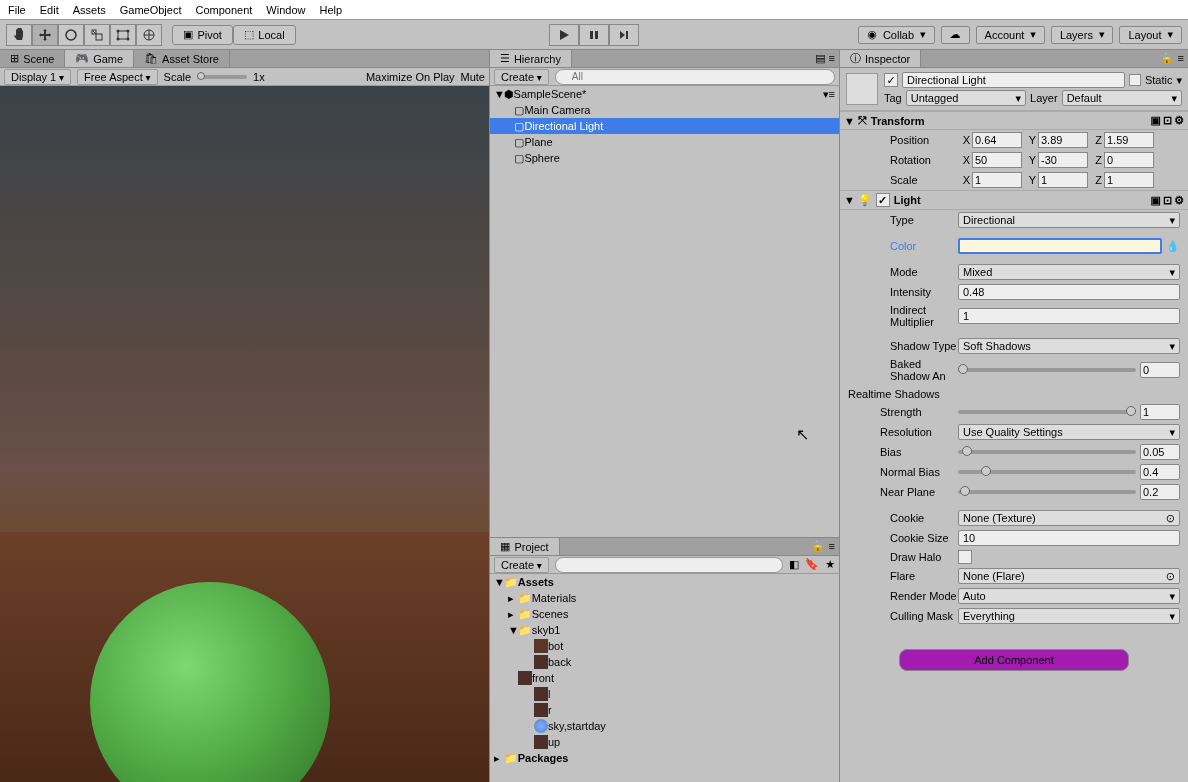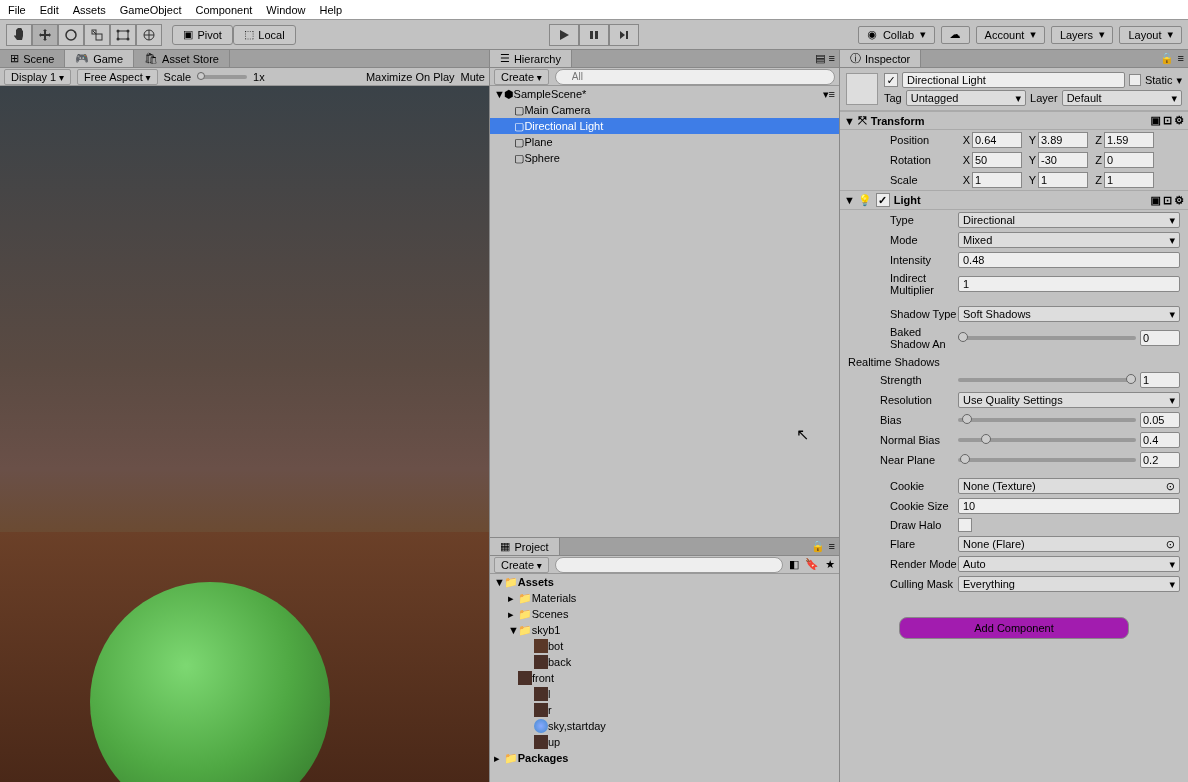--- a/index.html
+++ b/index.html
@@ -403,20 +403,25 @@
             <span>⚙</span>
           </div>
       </div>
       <div class="insp-row">
           <label>Type</label>
           <div class="dropdown-field">
             <span>Directional</span>
             <span>▾</span>
           </div>
         </div>
+      <div class="insp-row" style="padding-top:8px;padding-bottom:8px">
+          <label style="color:#3e7de7">Color</label>
+          <div class="color-swatch"></div>
+          <span style="margin-left:4px">💧</span>
+        </div>
       <div class="insp-row">
           <label>Mode</label>
           <div class="dropdown-field">
             <span>Mixed</span>
             <span>▾</span>
           </div>
         </div>
       <div class="insp-row">
           <label>Intensity</label>
           <input class="field-input" value="0.48" style="">

